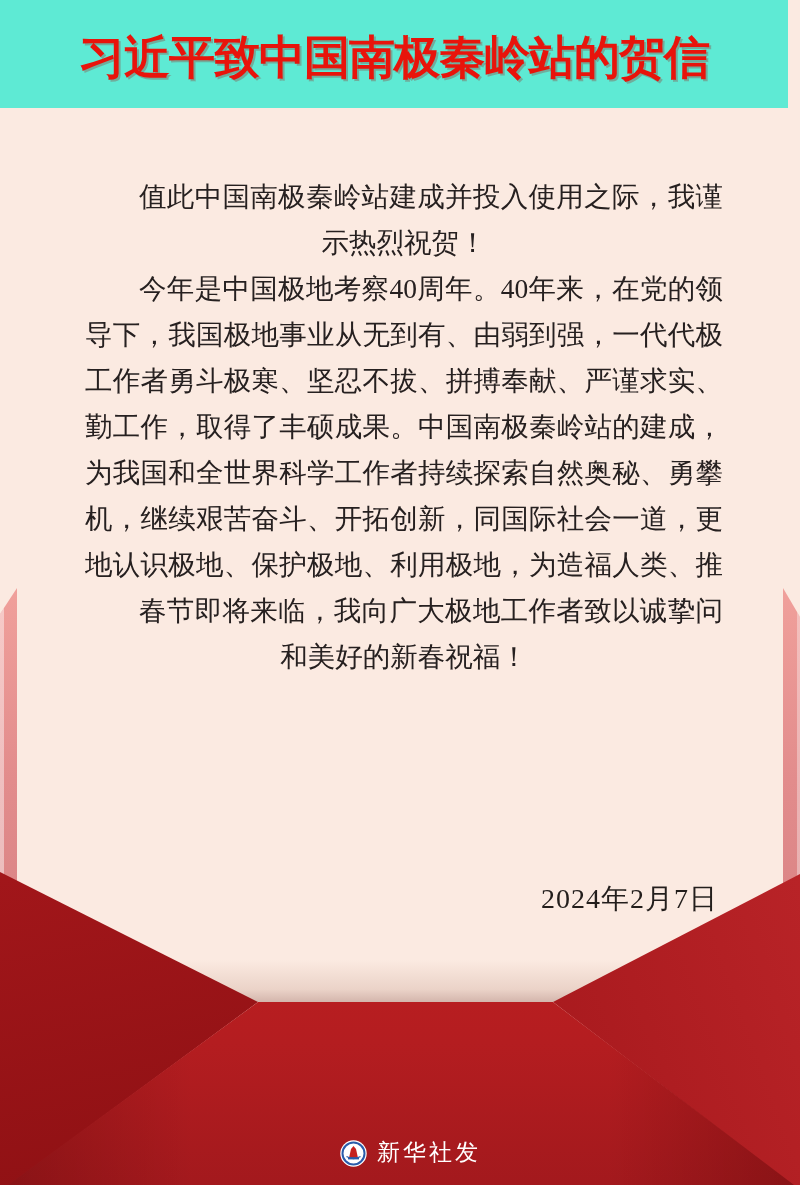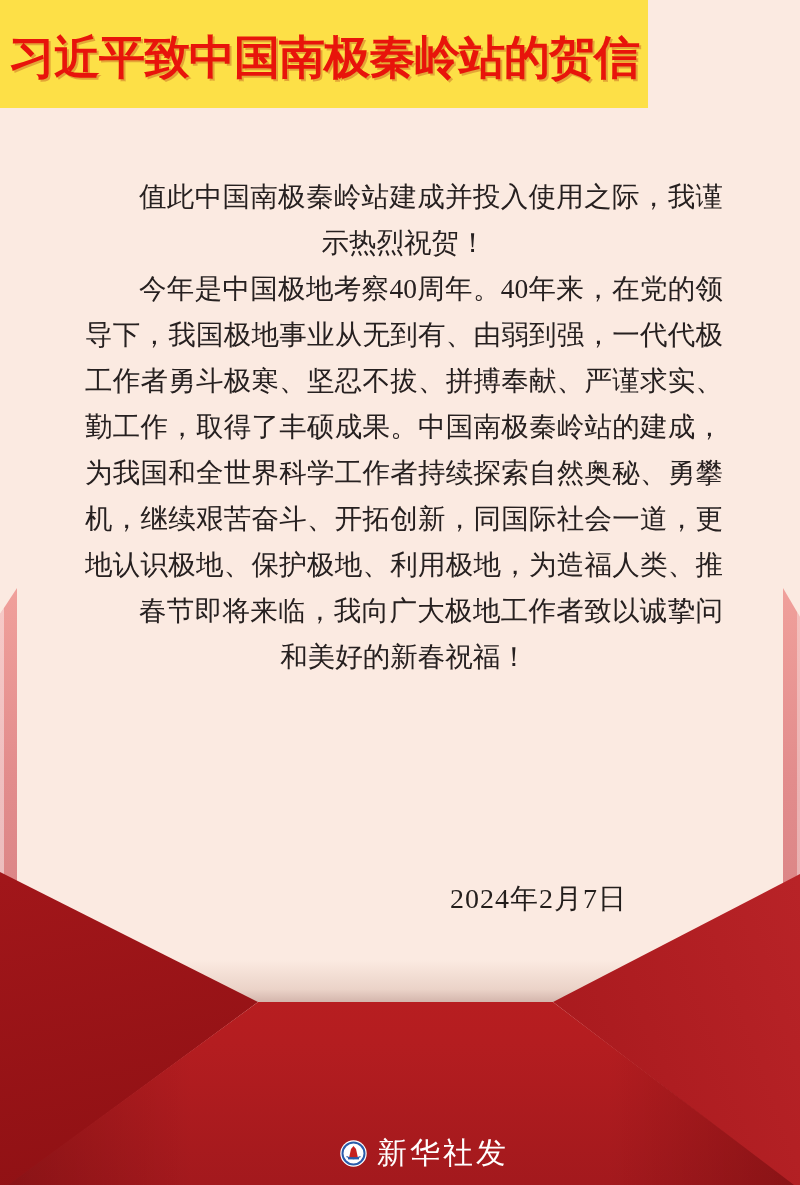--- a/index.html
+++ b/index.html
@@ -3,22 +3,22 @@
 <meta charset="utf-8">
 <style>
   html,body{margin:0;padding:0;background:#555;}
   #page{
     position:relative;width:800px;height:1185px;overflow:hidden;
     background:#fbeae1;
     font-family:"Liberation Serif","DejaVu Serif",serif;
   }
   
   #banner{
-    position:absolute;left:0;top:0;width:648px;height:108px;
-    background:#fde047;
+    position:absolute;left:0;top:0;width:788px;height:108px;
+    background:#5eead4;
   }
   #banner .title{
     position:absolute;left:0;right:0;top:0;height:108px;
     line-height:116px;text-align:center;
     font-size:46px;font-weight:700;letter-spacing:-1px;color:#e8140b;
     text-shadow:2px 2px 0 rgba(160,15,10,.28);
     white-space:nowrap;
   }
   
   #letter{
@@ -28,22 +28,22 @@
   #letter .line{height:46px;line-height:46px;white-space:nowrap;}
   #letter .full{text-align:justify;text-align-last:justify;white-space:normal;height:46px;overflow:hidden;}
   #letter .indent{text-indent:54px;}
   #letter .end{text-align:center;}
   #signature{
     position:absolute;left:420px;top:800px;width:310px;height:70px;
     text-align:center;font-size:52px;line-height:70px;color:#1c1713;
     letter-spacing:10px;font-weight:700;
   }
   #date{
-    position:absolute;left:450px;top:882px;width:250px;height:34px;
-    text-align:left;font-size:28px;line-height:34px;color:#231e1c;
+    position:absolute;left:468px;top:882px;width:250px;height:34px;
+    text-align:right;font-size:28px;line-height:34px;color:#231e1c;
     letter-spacing:1px;
   }
   
   .abs{position:absolute;left:0;top:0;width:800px;height:1185px;pointer-events:none;}
   #edge-left{
     position:absolute;left:0;top:588px;width:17px;height:424px;
     background:
       linear-gradient(90deg, rgba(255,255,255,.45) 0 4px, rgba(255,255,255,0) 4px),
       linear-gradient(180deg,#f0a09b 0%,#e28c8c 45%,#d57f81 100%);
     clip-path:polygon(0 26px,100% 0,100% 100%,0 100%);
@@ -73,21 +73,21 @@
       linear-gradient(180deg,#7c0f12 0px,#a81619 12px,#cd2423 48px,#d42927 95px,#cd2120 60%,#b41d20 88%,#a3191d 100%);
     clip-path:polygon(258px 1002px,553px 1002px,794px 1185px,8px 1185px);
   }
   
   #credit{
     position:absolute;left:340px;top:1137px;height:32px;
     display:flex;align-items:center;gap:10px;
   }
   #credit .logo{width:27px;height:27px;display:block;}
   #credit .agency{
-    color:#ffffff;font-size:30px;letter-spacing:3px;line-height:32px;
+    color:#ffffff;font-size:23px;letter-spacing:3px;line-height:32px;
     font-family:"Liberation Serif","DejaVu Serif",serif;
   }
 </style>
 </head>
 <body>
 
 <div id="page">
 
   <div id="banner">
     <div class="title">习近平致中国南极秦岭站的贺信</div>

